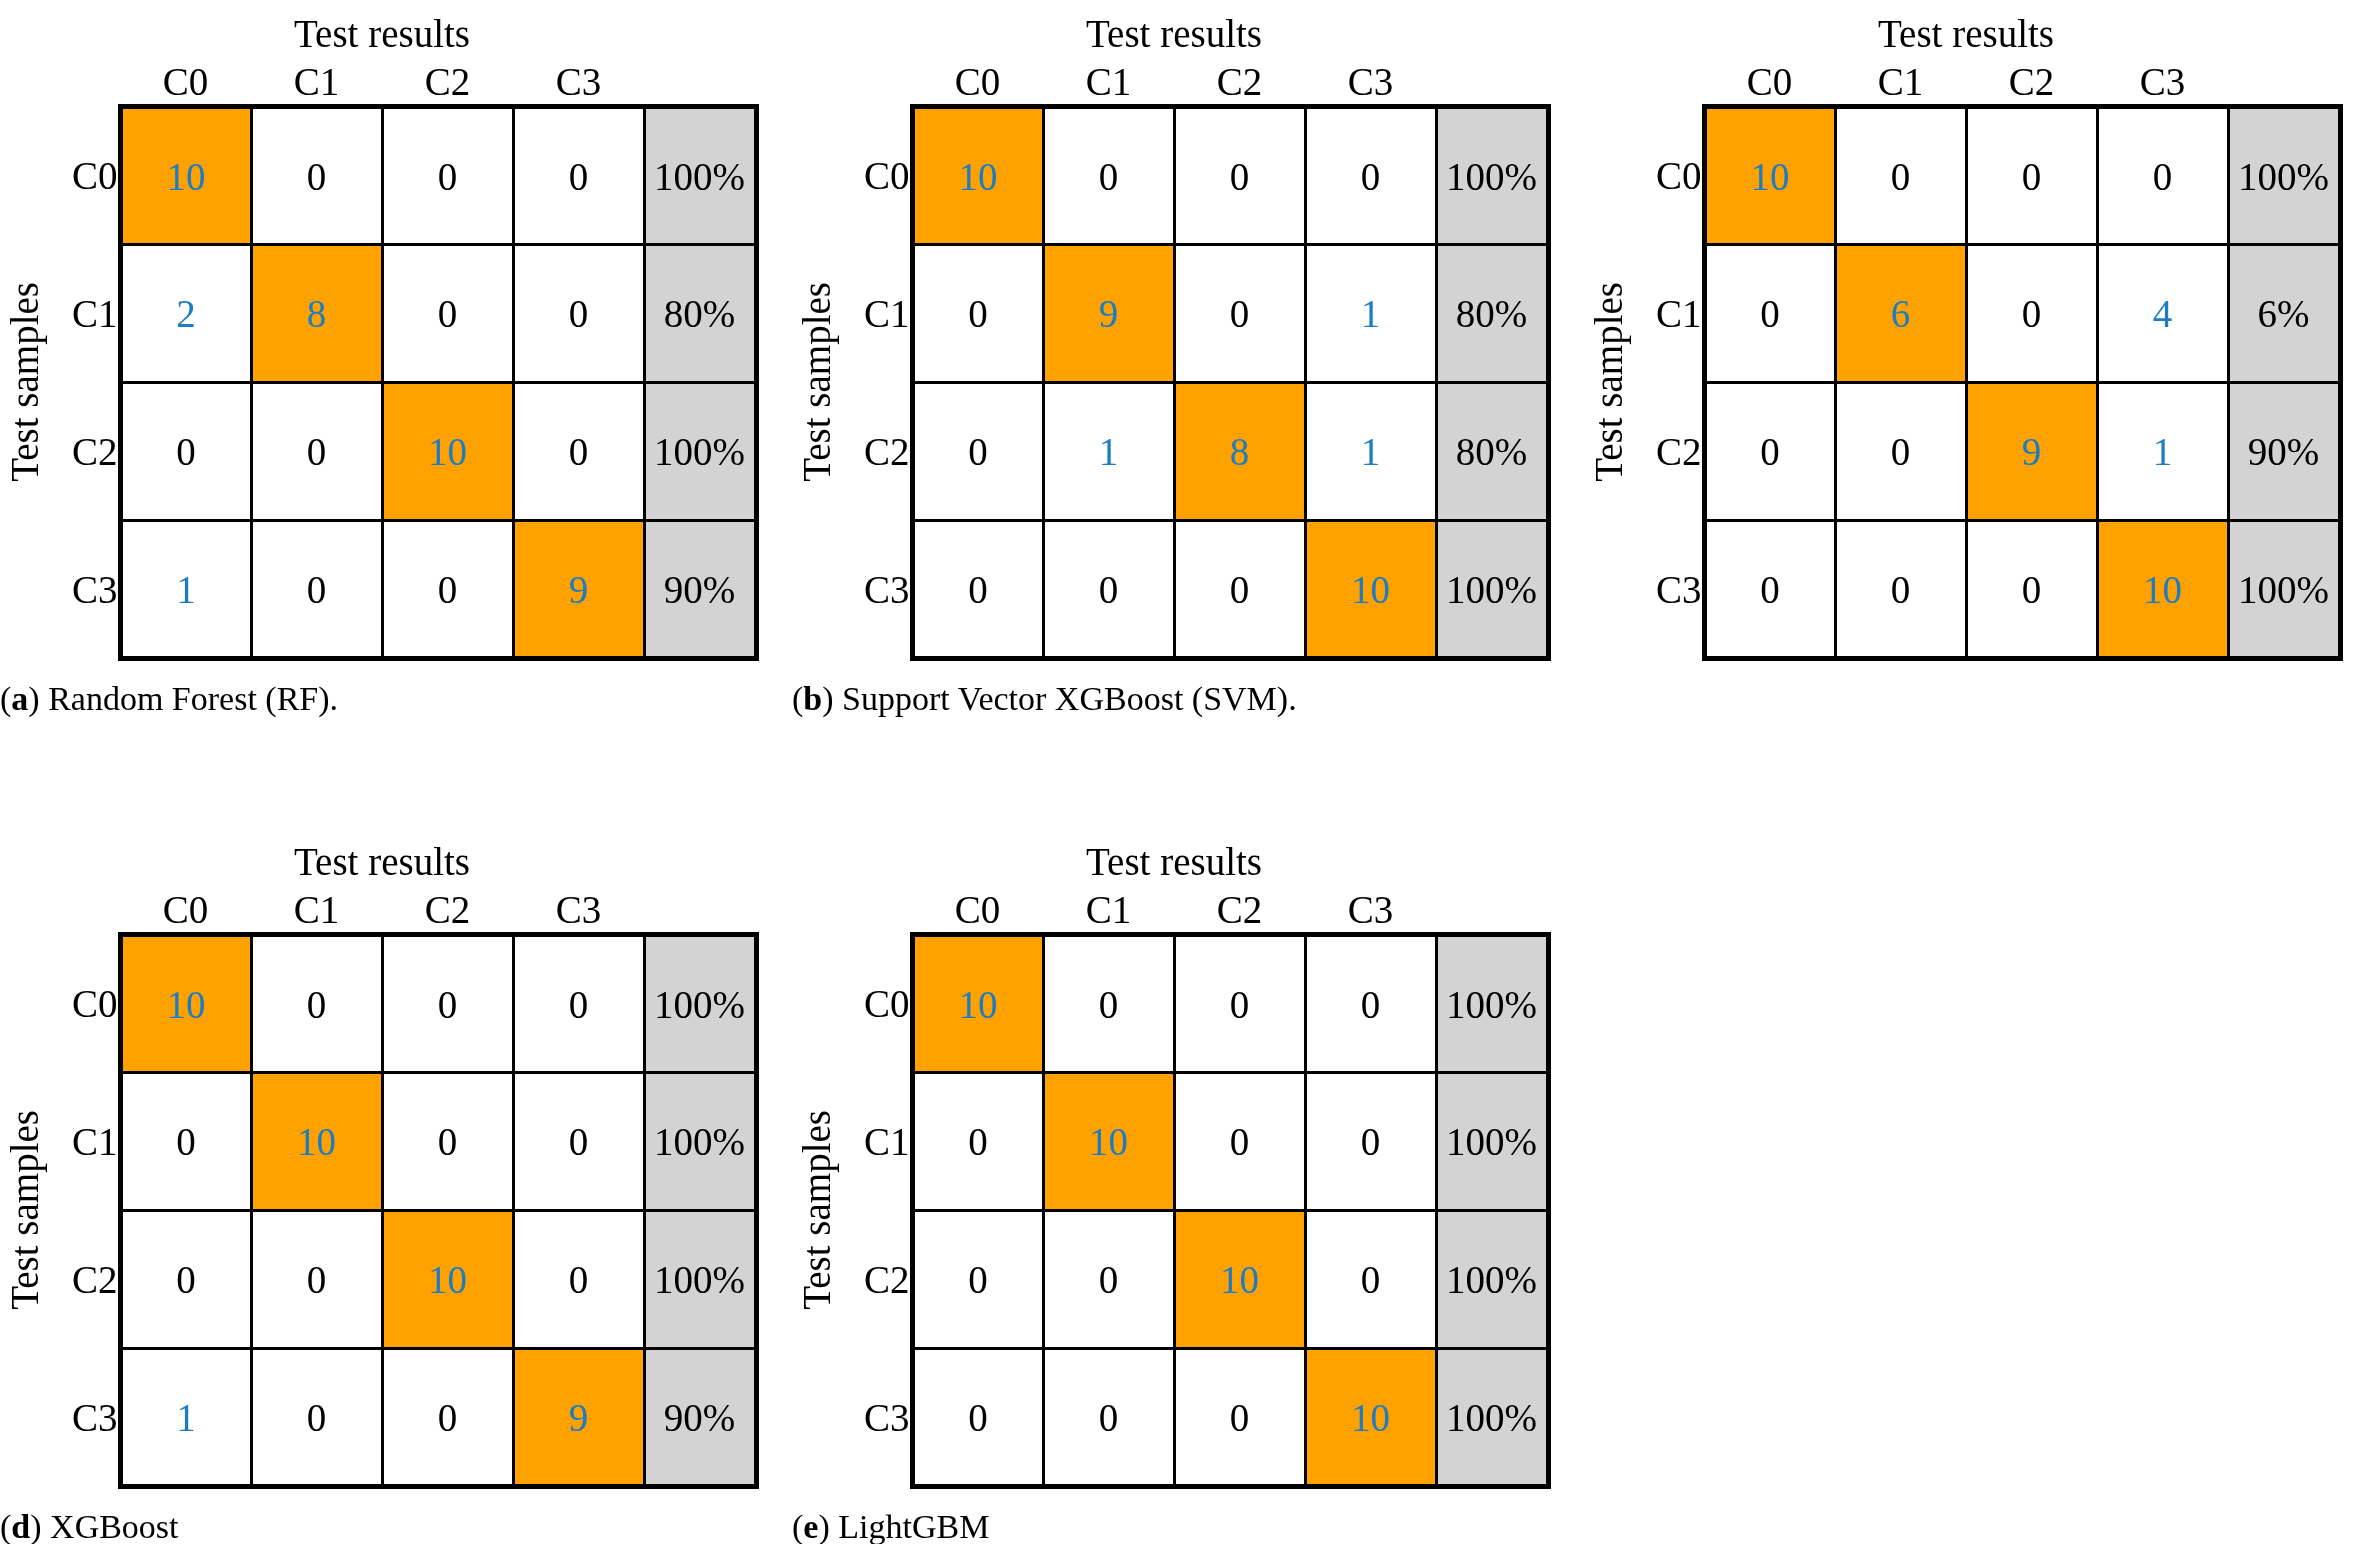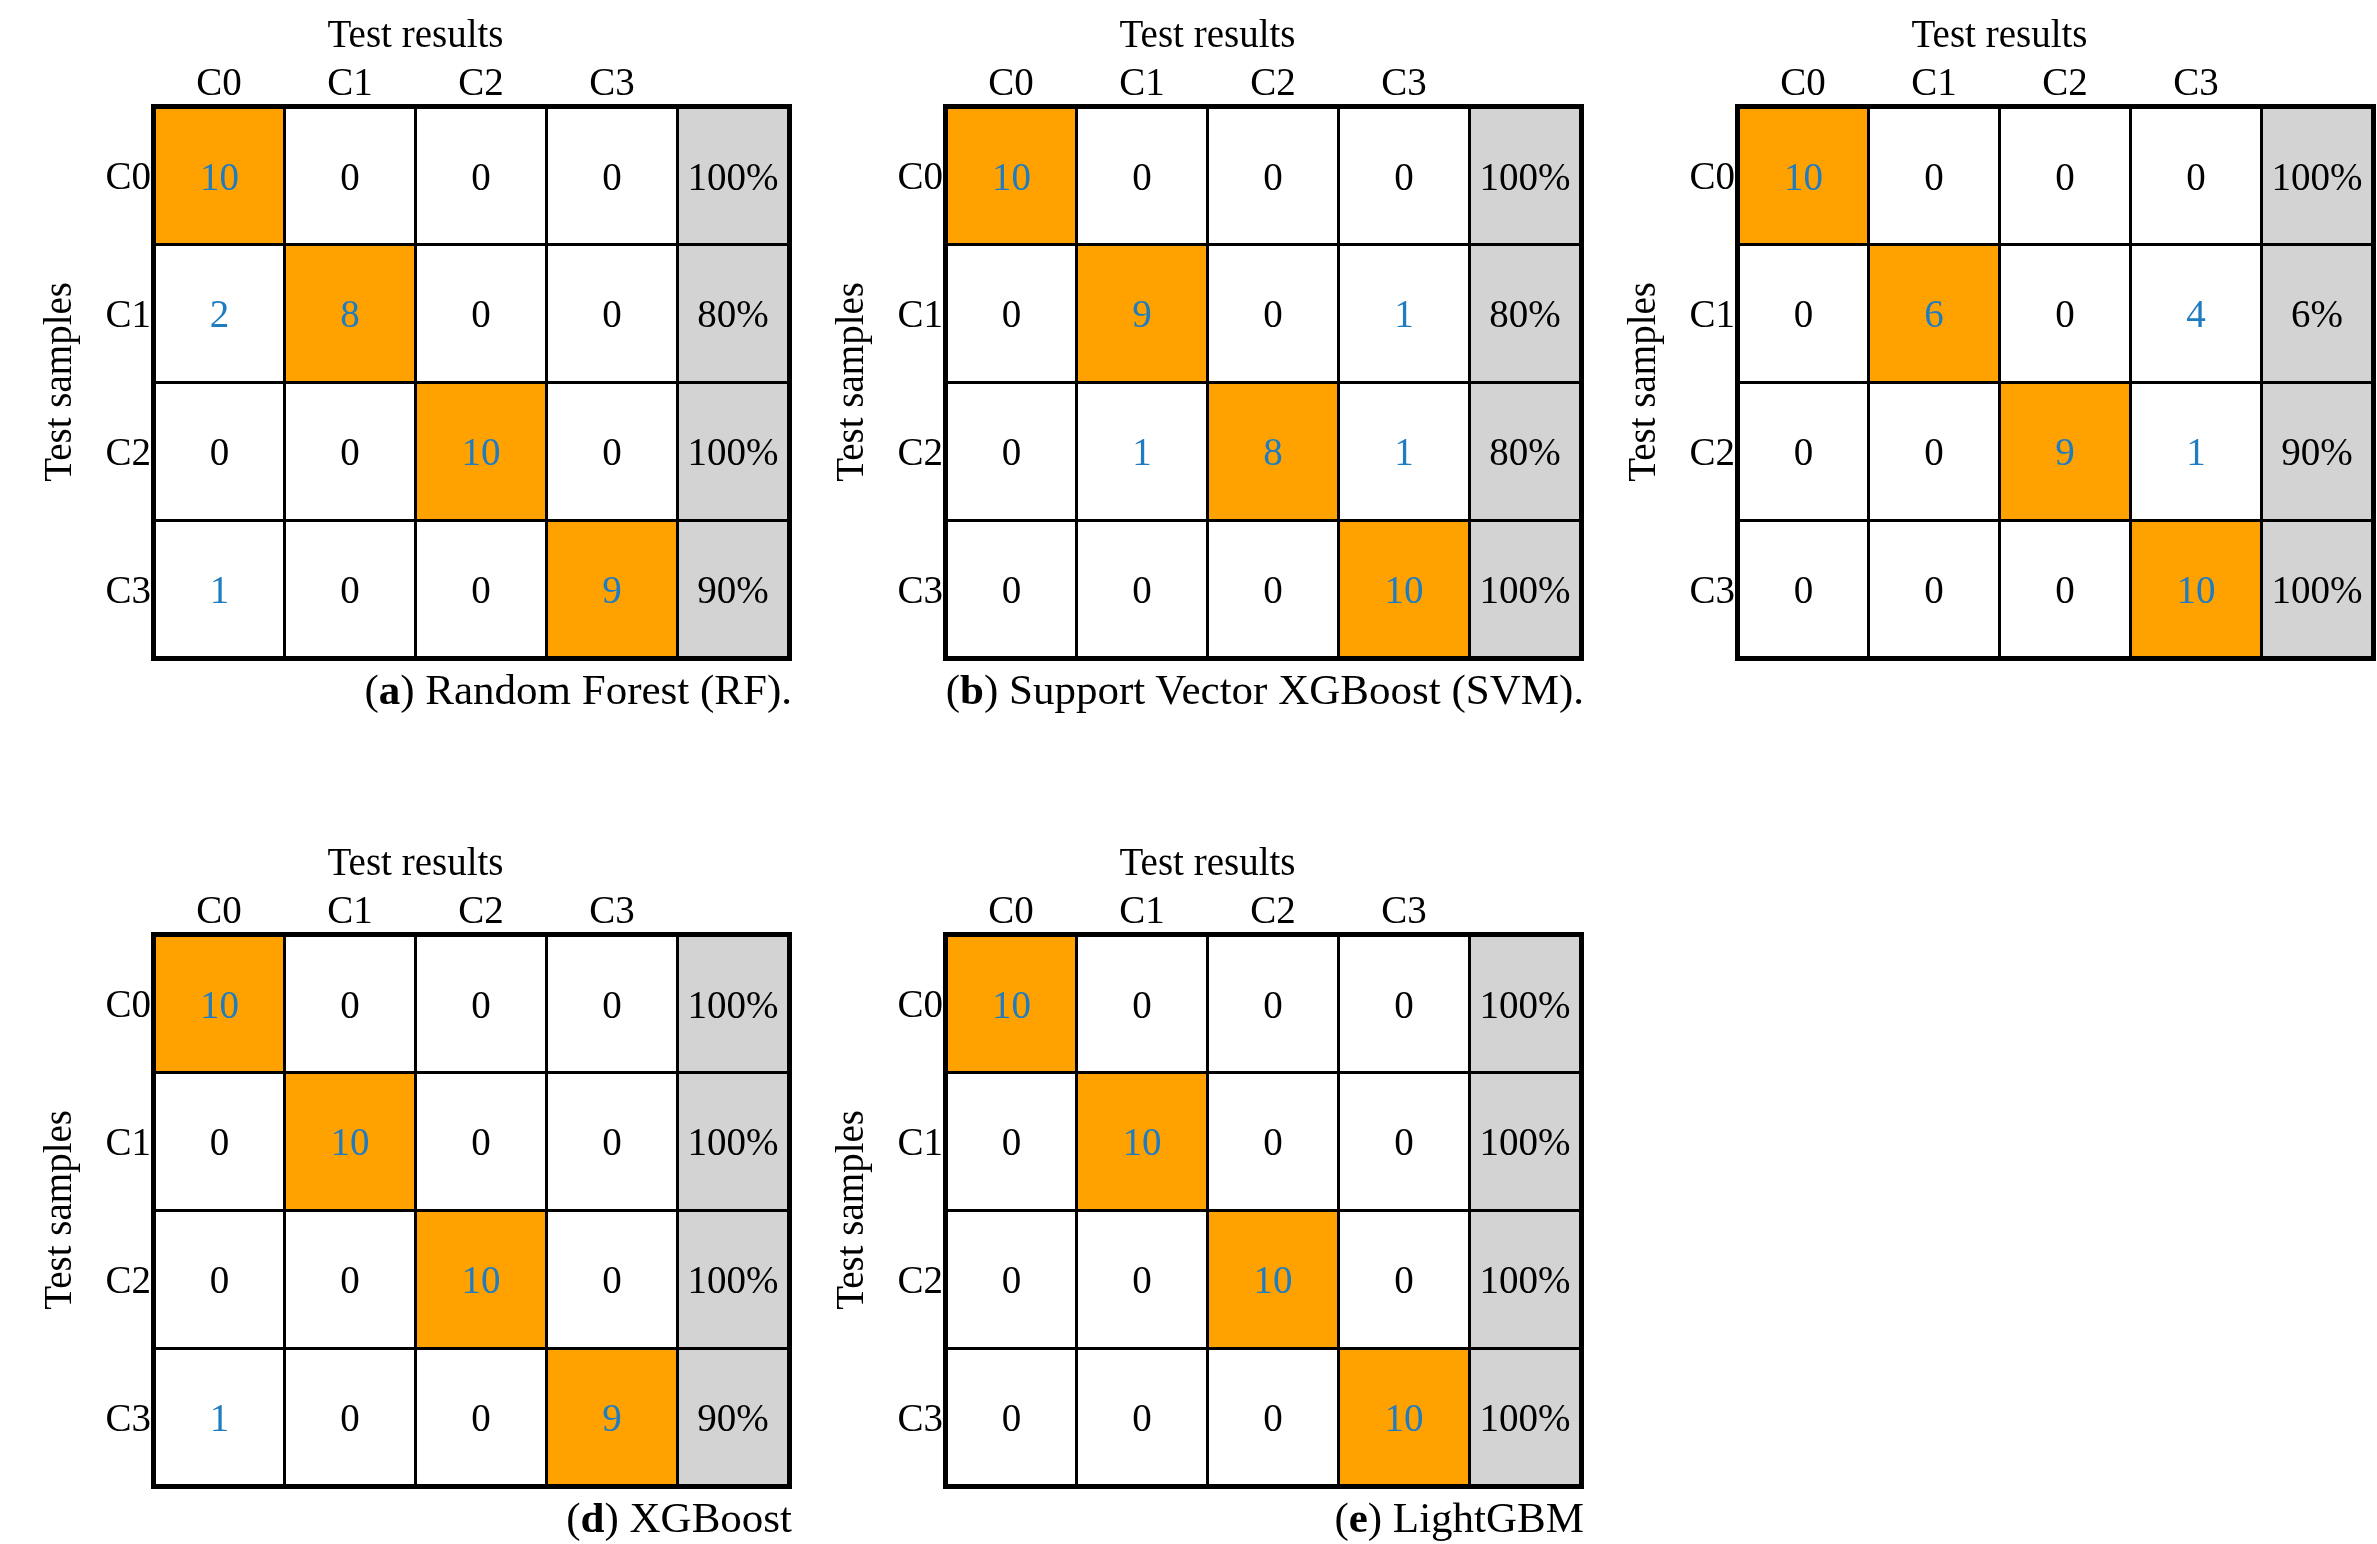--- a/index.html
+++ b/index.html
@@ -21,21 +21,21 @@
   }
   .figure {
     display: grid;
     grid-template-columns: 792px 792px 792px;
     grid-template-rows: 806px auto;
     width: 2377px;
   }
   .panel {
     display: flex;
     flex-direction: column;
-    align-items: flex-end;
+    align-items: flex-start;
     padding-top: 8.3px;
   }
   .panel.bottom { padding-top: 30px; }
   table.cm { border-collapse: collapse; border-spacing: 0; }
   table.cm td { padding: 0; }
   .xtitle {
     font-size: 39px;
     text-align: center;
     height: 51px;
     vertical-align: middle;
@@ -89,22 +89,22 @@
     background: var(--pct_fill);
     white-space: nowrap;
   }
   .cell.nz { color: var(--nonzero_text); }
   .cell.diag { background: var(--diagonal_fill); }
   .edge-t { border-top-width: 5.5px; }
   .edge-b { border-bottom-width: 5.5px; }
   .edge-l { border-left-width: 5.5px; }
   .edge-r { border-right-width: 5.5px; }
   .caption {
-    margin-top: 1px;
-    font-size: 43px;
+    margin-top: 16px;
+    font-size: 34px;
     line-height: 1.28;
     text-align: center;
     max-width: 648px;
   }
   .caption b { font-weight: bold; }
 </style>
 </head>
 <body>
 
 <div class="figure">

